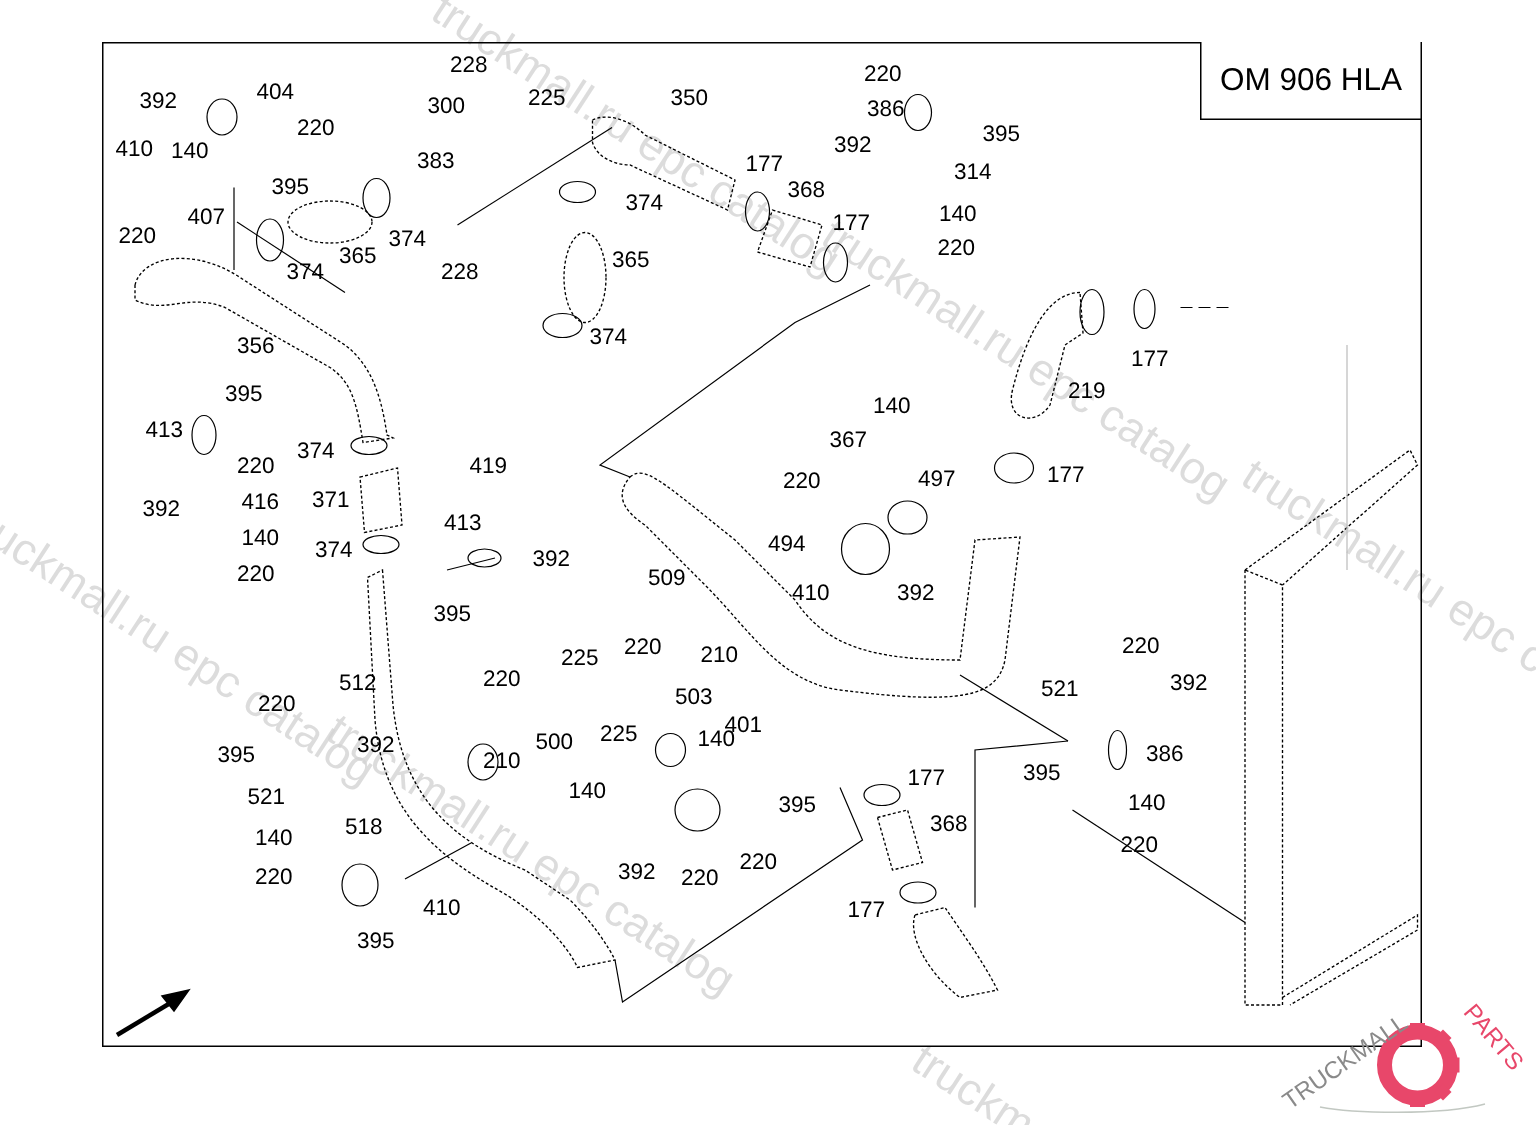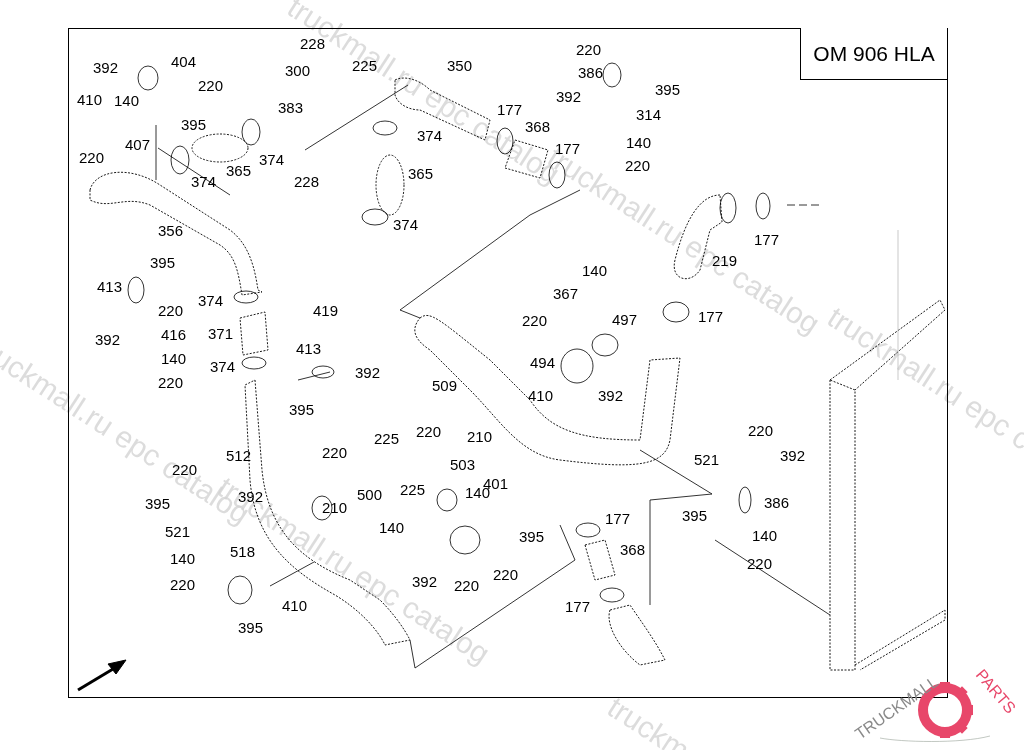--- a/index.html
+++ b/index.html
@@ -154,21 +154,21 @@
 <div class="lbl" style="left:313px;top:303px">419</div>
 <div class="lbl" style="left:296px;top:341px">413</div>
 <div class="lbl" style="left:355px;top:365px">392</div>
 <div class="lbl" style="left:289px;top:402px">395</div>
 
 <div class="lbl" style="left:582px;top:263px">140</div>
 <div class="lbl" style="left:553px;top:286px">367</div>
 <div class="lbl" style="left:522px;top:313px">220</div>
 <div class="lbl" style="left:612px;top:312px">497</div>
 <div class="lbl" style="left:698px;top:309px">177</div>
-<div class="lbl" style="left:530px;top:355px">494</div>
+<div class="lbl" style="left:512px;top:355px">494</div>
 <div class="lbl" style="left:432px;top:378px">509</div>
 <div class="lbl" style="left:528px;top:388px">410</div>
 <div class="lbl" style="left:598px;top:388px">392</div>
 
 <div class="lbl" style="left:748px;top:423px">220</div>
 <div class="lbl" style="left:694px;top:452px">521</div>
 <div class="lbl" style="left:780px;top:448px">392</div>
 <div class="lbl" style="left:682px;top:508px">395</div>
 <div class="lbl" style="left:764px;top:495px">386</div>
 <div class="lbl" style="left:752px;top:528px">140</div>

